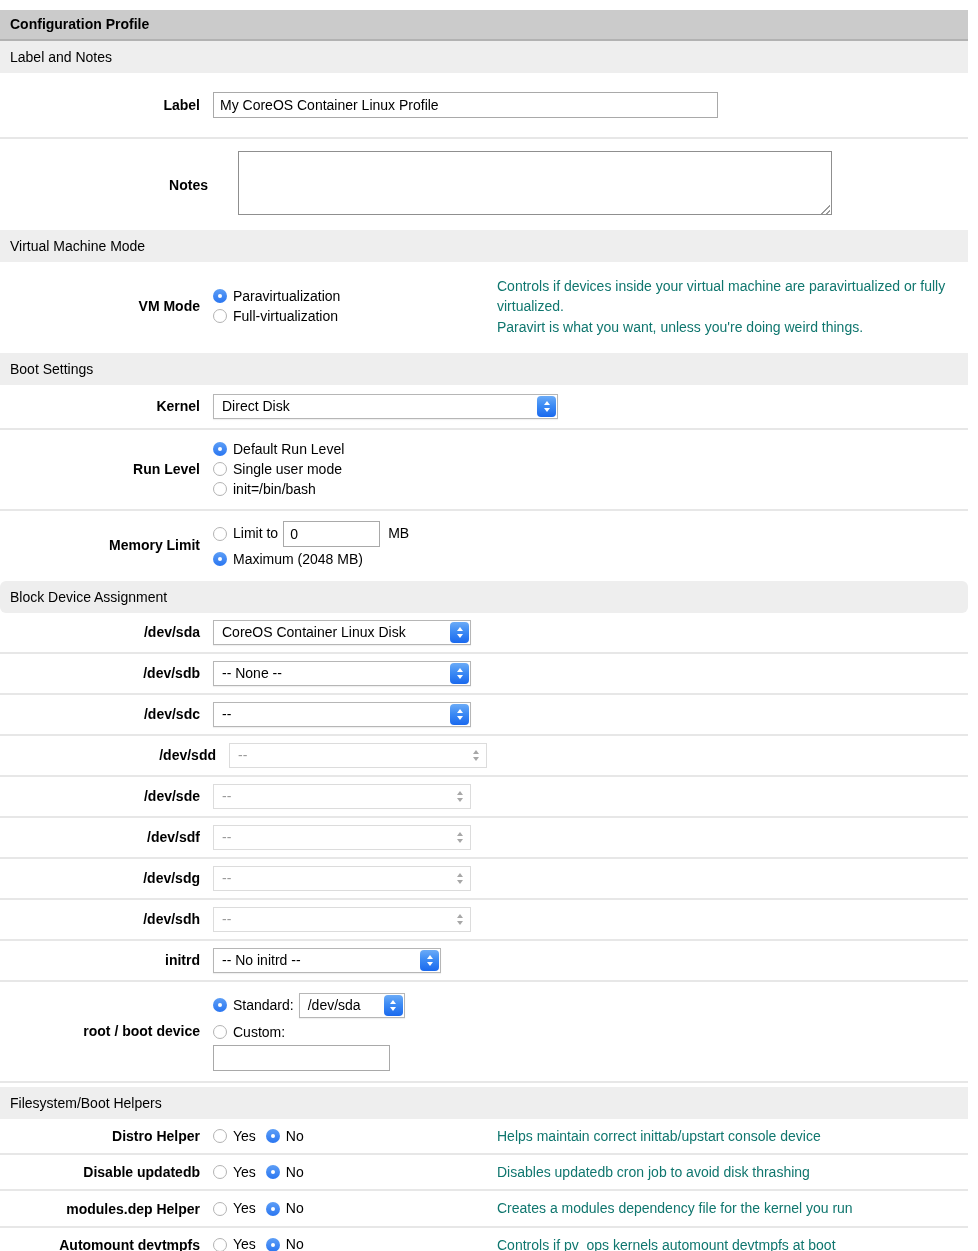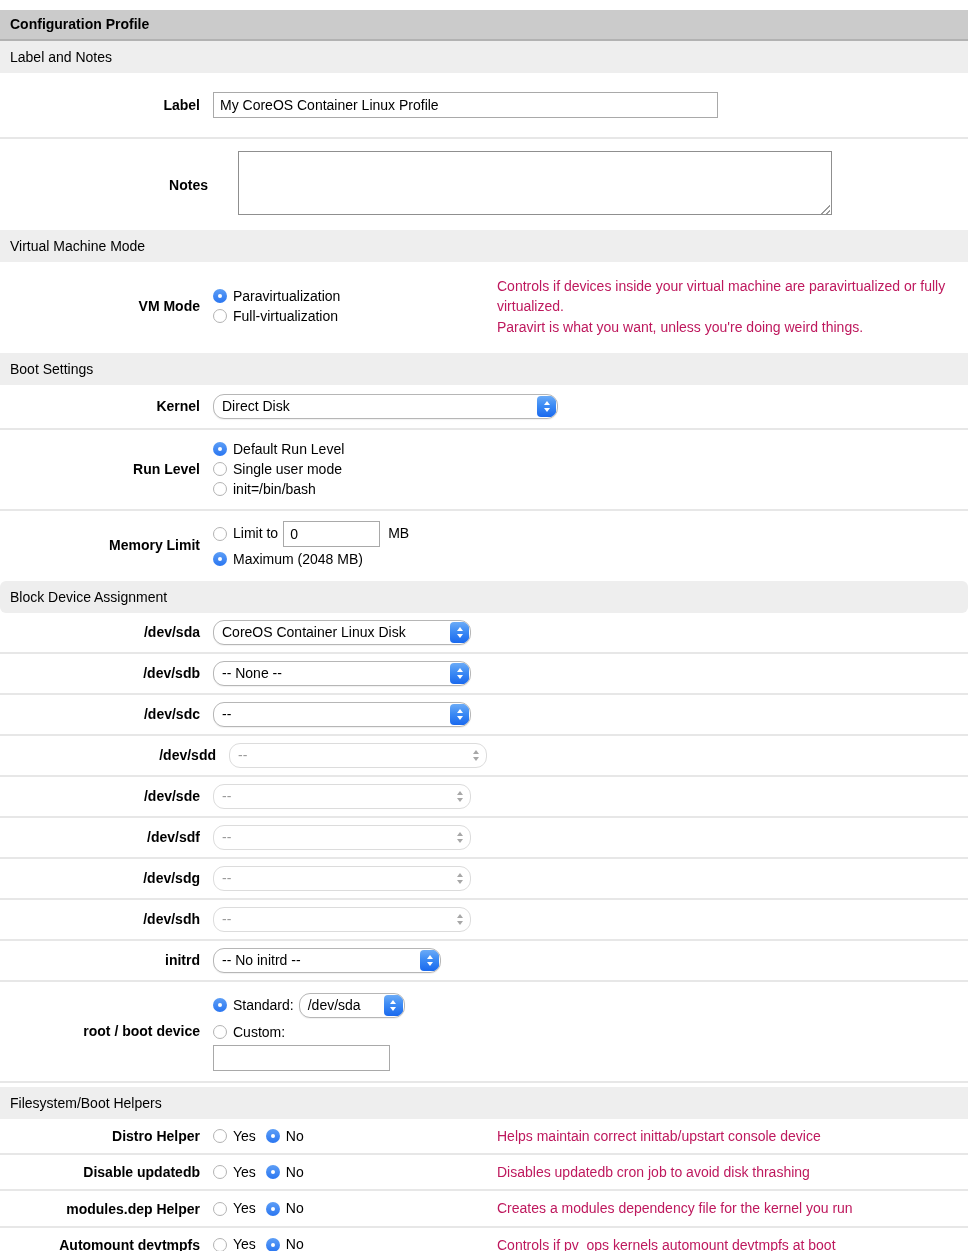--- a/index.html
+++ b/index.html
@@ -40,21 +40,21 @@
     width: 213px;
     flex: 0 0 213px;
     text-align: right;
     font-weight: bold;
     padding-right: 13px;
   }
   .row-control { flex: 0 0 284px; }
   .row-control.wide { flex: 0 0 auto; }
   .row-help {
     flex: 1 1 auto;
-    color: #be185d;
+    color: #0f766e;
     line-height: 1.45;
     padding-right: 6px;
   }
 
   
   .text-input {
     border: 1px solid #a9a9a9;
     height: 26px;
     font-family: "Liberation Sans", sans-serif;
     font-size: 14px;
@@ -79,21 +79,21 @@
     background: repeating-linear-gradient(-45deg, transparent 0 2px, #9a9a9a 2px 3.5px);
     clip-path: polygon(100% 0, 100% 100%, 0 100%);
     pointer-events: none;
   }
 
   
   .mac-select {
     position: relative;
     height: 25px;
     border: 1px solid #b6b6b6;
-    border-radius: 11px;
+    border-radius: 0;
     background: #fff;
     display: inline-flex;
     align-items: center;
     padding-left: 8px;
     padding-right: 24px;
     font-size: 14px;
     box-shadow: 0 1px 1px rgba(0,0,0,0.06);
     cursor: default;
     white-space: nowrap;
     overflow: hidden;

